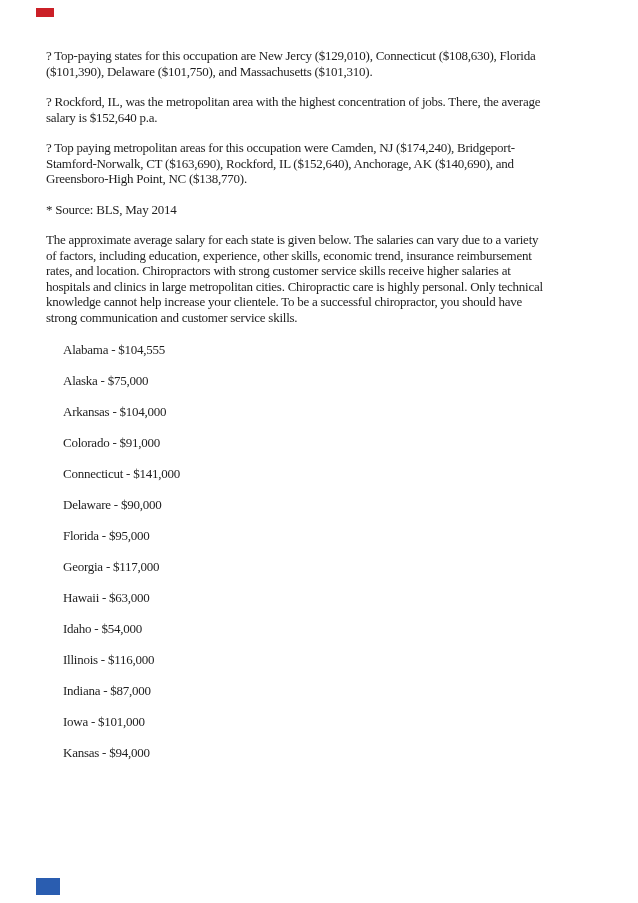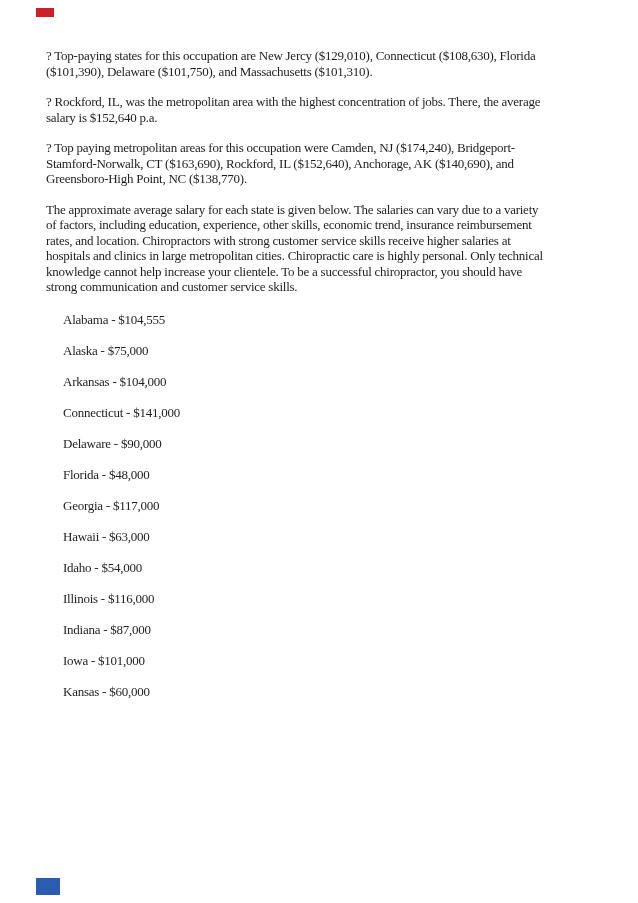--- a/index.html
+++ b/index.html
@@ -66,39 +66,41 @@
   <span class="marker marker-top" style="background: rgb(203, 32, 39);"></span>
 
   <div class="content">
     <p>? Top-paying states for this occupation are New Jercy ($129,010), Connecticut ($108,630), Florida
 ($101,390), Delaware ($101,750), and Massachusetts ($101,310).</p>
     <p>? Rockford, IL, was the metropolitan area with the highest concentration of jobs. There, the average
 salary is $152,640 p.a.</p>
     <p>? Top paying  metropolitan areas for this occupation were Camden, NJ ($174,240), Bridgeport-
 Stamford-Norwalk, CT ($163,690), Rockford, IL ($152,640), Anchorage, AK ($140,690), and
 Greensboro-High Point, NC ($138,770).</p>
+    <p>* Source: BLS, May 2014</p>
     <p>The approximate average salary for each state is given below. The salaries can vary due to a variety
 of factors, including education, experience, other skills, economic trend, insurance reimbursement
 rates, and location. Chiropractors with strong customer service skills receive higher salaries at
 hospitals and clinics in large metropolitan cities. Chiropractic care is highly personal. Only technical
 knowledge cannot help increase your clientele. To be a successful chiropractor, you should have
 strong communication and customer service skills.</p>
 
     <ul class="state-list">
       <li>Alabama - $104,555</li>
       <li>Alaska - $75,000</li>
       <li>Arkansas - $104,000</li>
+      <li>Colorado - $91,000</li>
       <li>Connecticut - $141,000</li>
       <li>Delaware - $90,000</li>
-      <li>Florida - $48,000</li>
+      <li>Florida - $95,000</li>
       <li>Georgia - $117,000</li>
       <li>Hawaii - $63,000</li>
       <li>Idaho - $54,000</li>
       <li>Illinois - $116,000</li>
       <li>Indiana - $87,000</li>
       <li>Iowa - $101,000</li>
-      <li>Kansas - $60,000</li>
+      <li>Kansas - $94,000</li>
     </ul>
   </div>
 
   <span class="marker marker-bottom" style="background: rgb(42, 93, 176);"></span>
 
 </div>
 
 </body></html>

